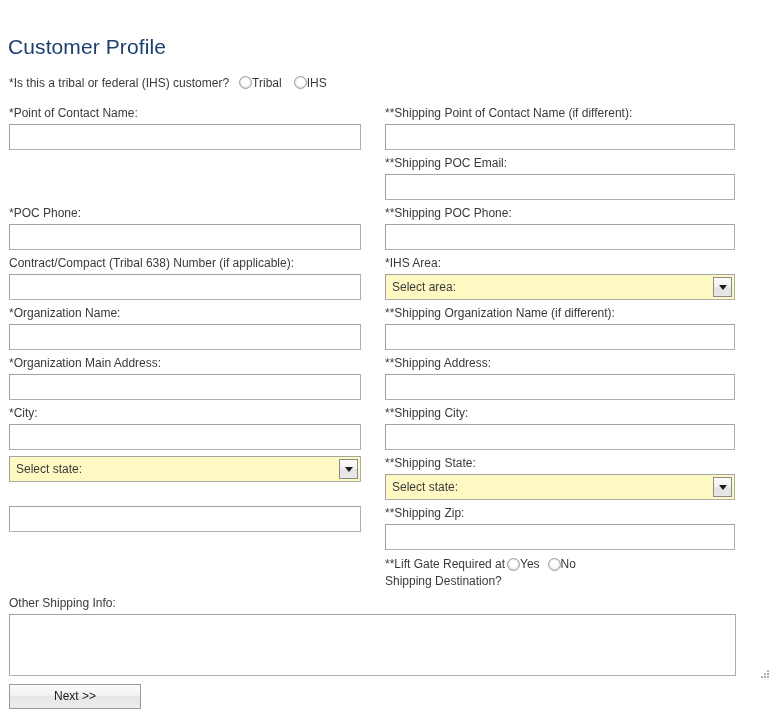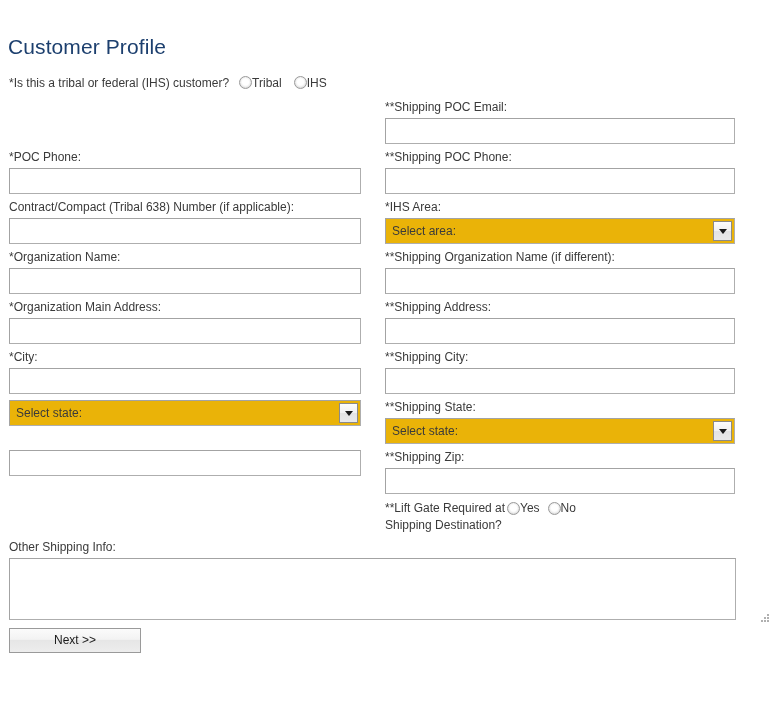--- a/index.html
+++ b/index.html
@@ -83,21 +83,21 @@
 
   
   .combo {
     position: relative;
     box-sizing: border-box;
     width: 100%;
     height: 26px;
     border: 1px solid #aeaeae;
     border-top-color: #a3a3a3;
     border-left-color: #a3a3a3;
-    background: #eab308;
+    background: #fef9c3;
     cursor: default;
   }
   .combo .combo-value {
     position: absolute;
     left: 6px;
     top: 0;
     line-height: 24px;
     font-size: 12px;
     color: #3a3a3a;
     white-space: nowrap;
@@ -247,20 +247,30 @@
 <h1 class="page-title">Customer Profile</h1>
 
 <div class="form-area">
 
   <div class="row" style="height:26px;">
     <div class="tribal-question">
       <span class="q-text">*Is this a tribal or federal (IHS) customer?</span><span class="radio"></span><span class="radio-label">Tribal</span><span class="radio"></span><span class="radio-label">IHS</span>
     </div>
   </div>
 
+  <div class="row" style="height:50px; margin-top:6px;">
+    <div class="col-left">
+      <label class="field-label">*Point of Contact Name:</label>
+      <input class="txt" type="text" value="" placeholder="" style="">
+    </div>
+    <div class="col-right">
+      <label class="field-label">**Shipping Point of Contact Name (if different):</label>
+      <input class="txt" type="text" value="" placeholder="" style="">
+    </div>
+  </div>
 
   <div class="row" style="height:50px;">
     <div class="col-right">
       <label class="field-label">**Shipping POC Email:</label>
       <input class="txt" type="text" value="" placeholder="" style="">
     </div>
   </div>
 
   <div class="row" style="height:50px;">
     <div class="col-left">

